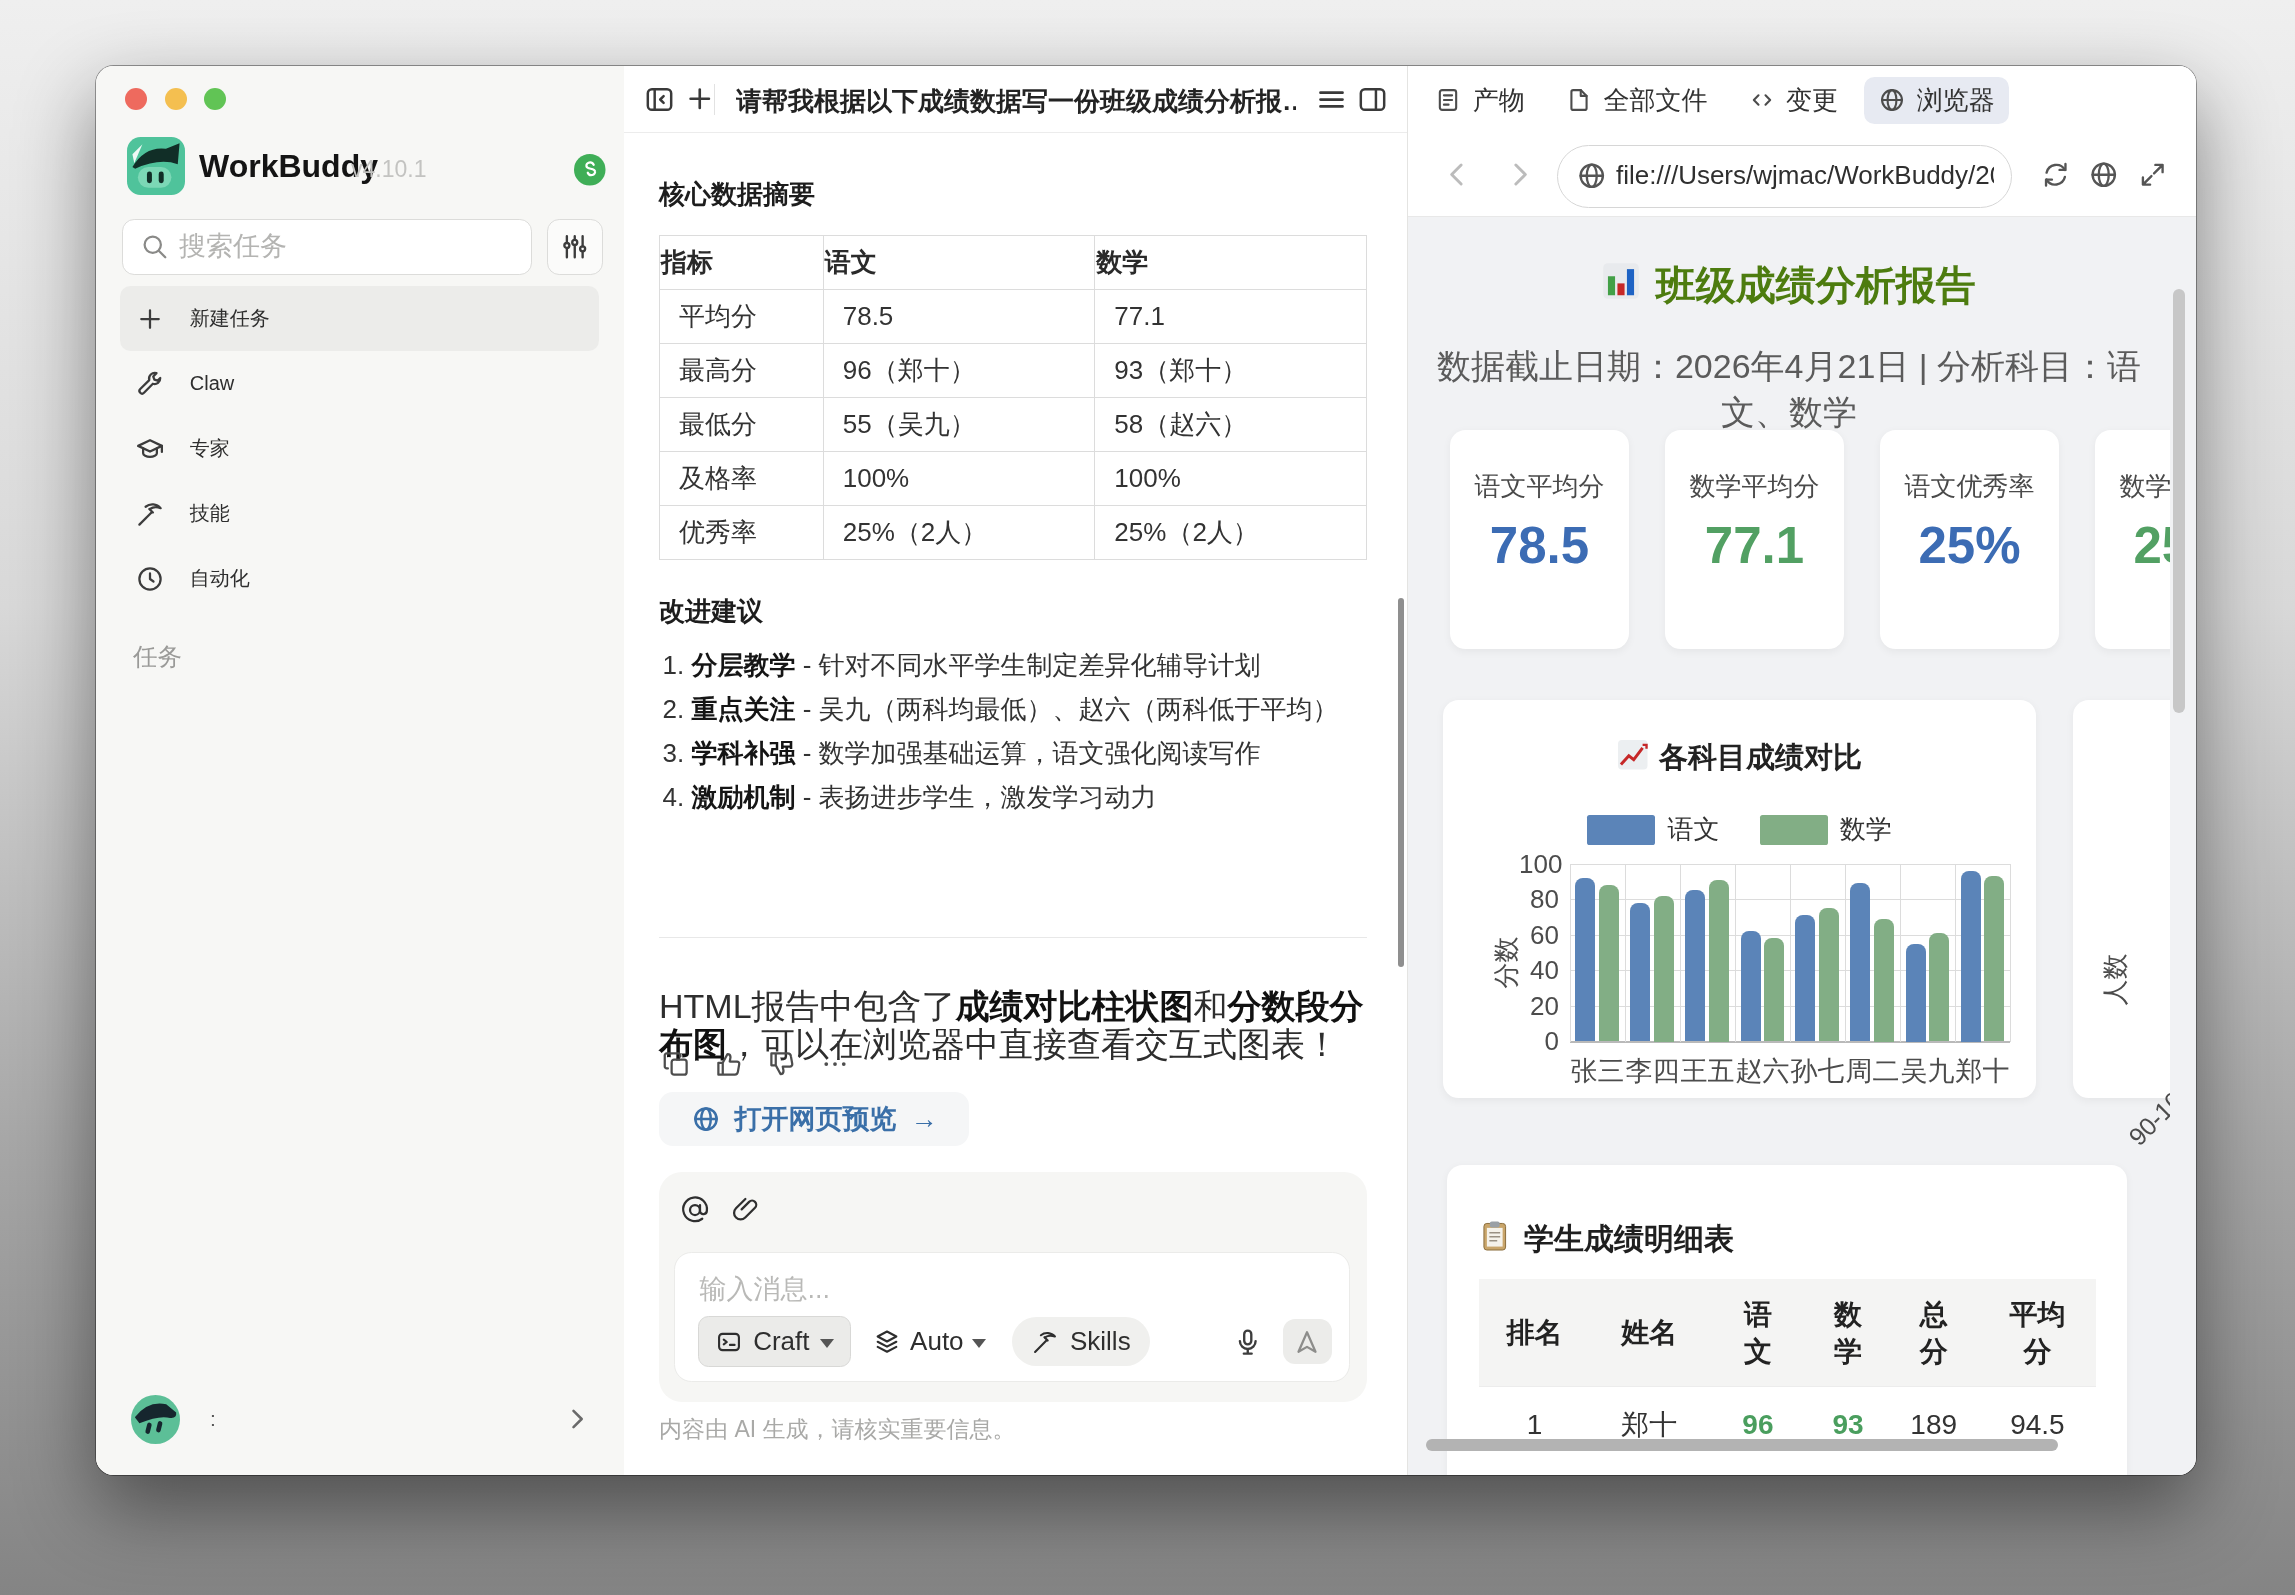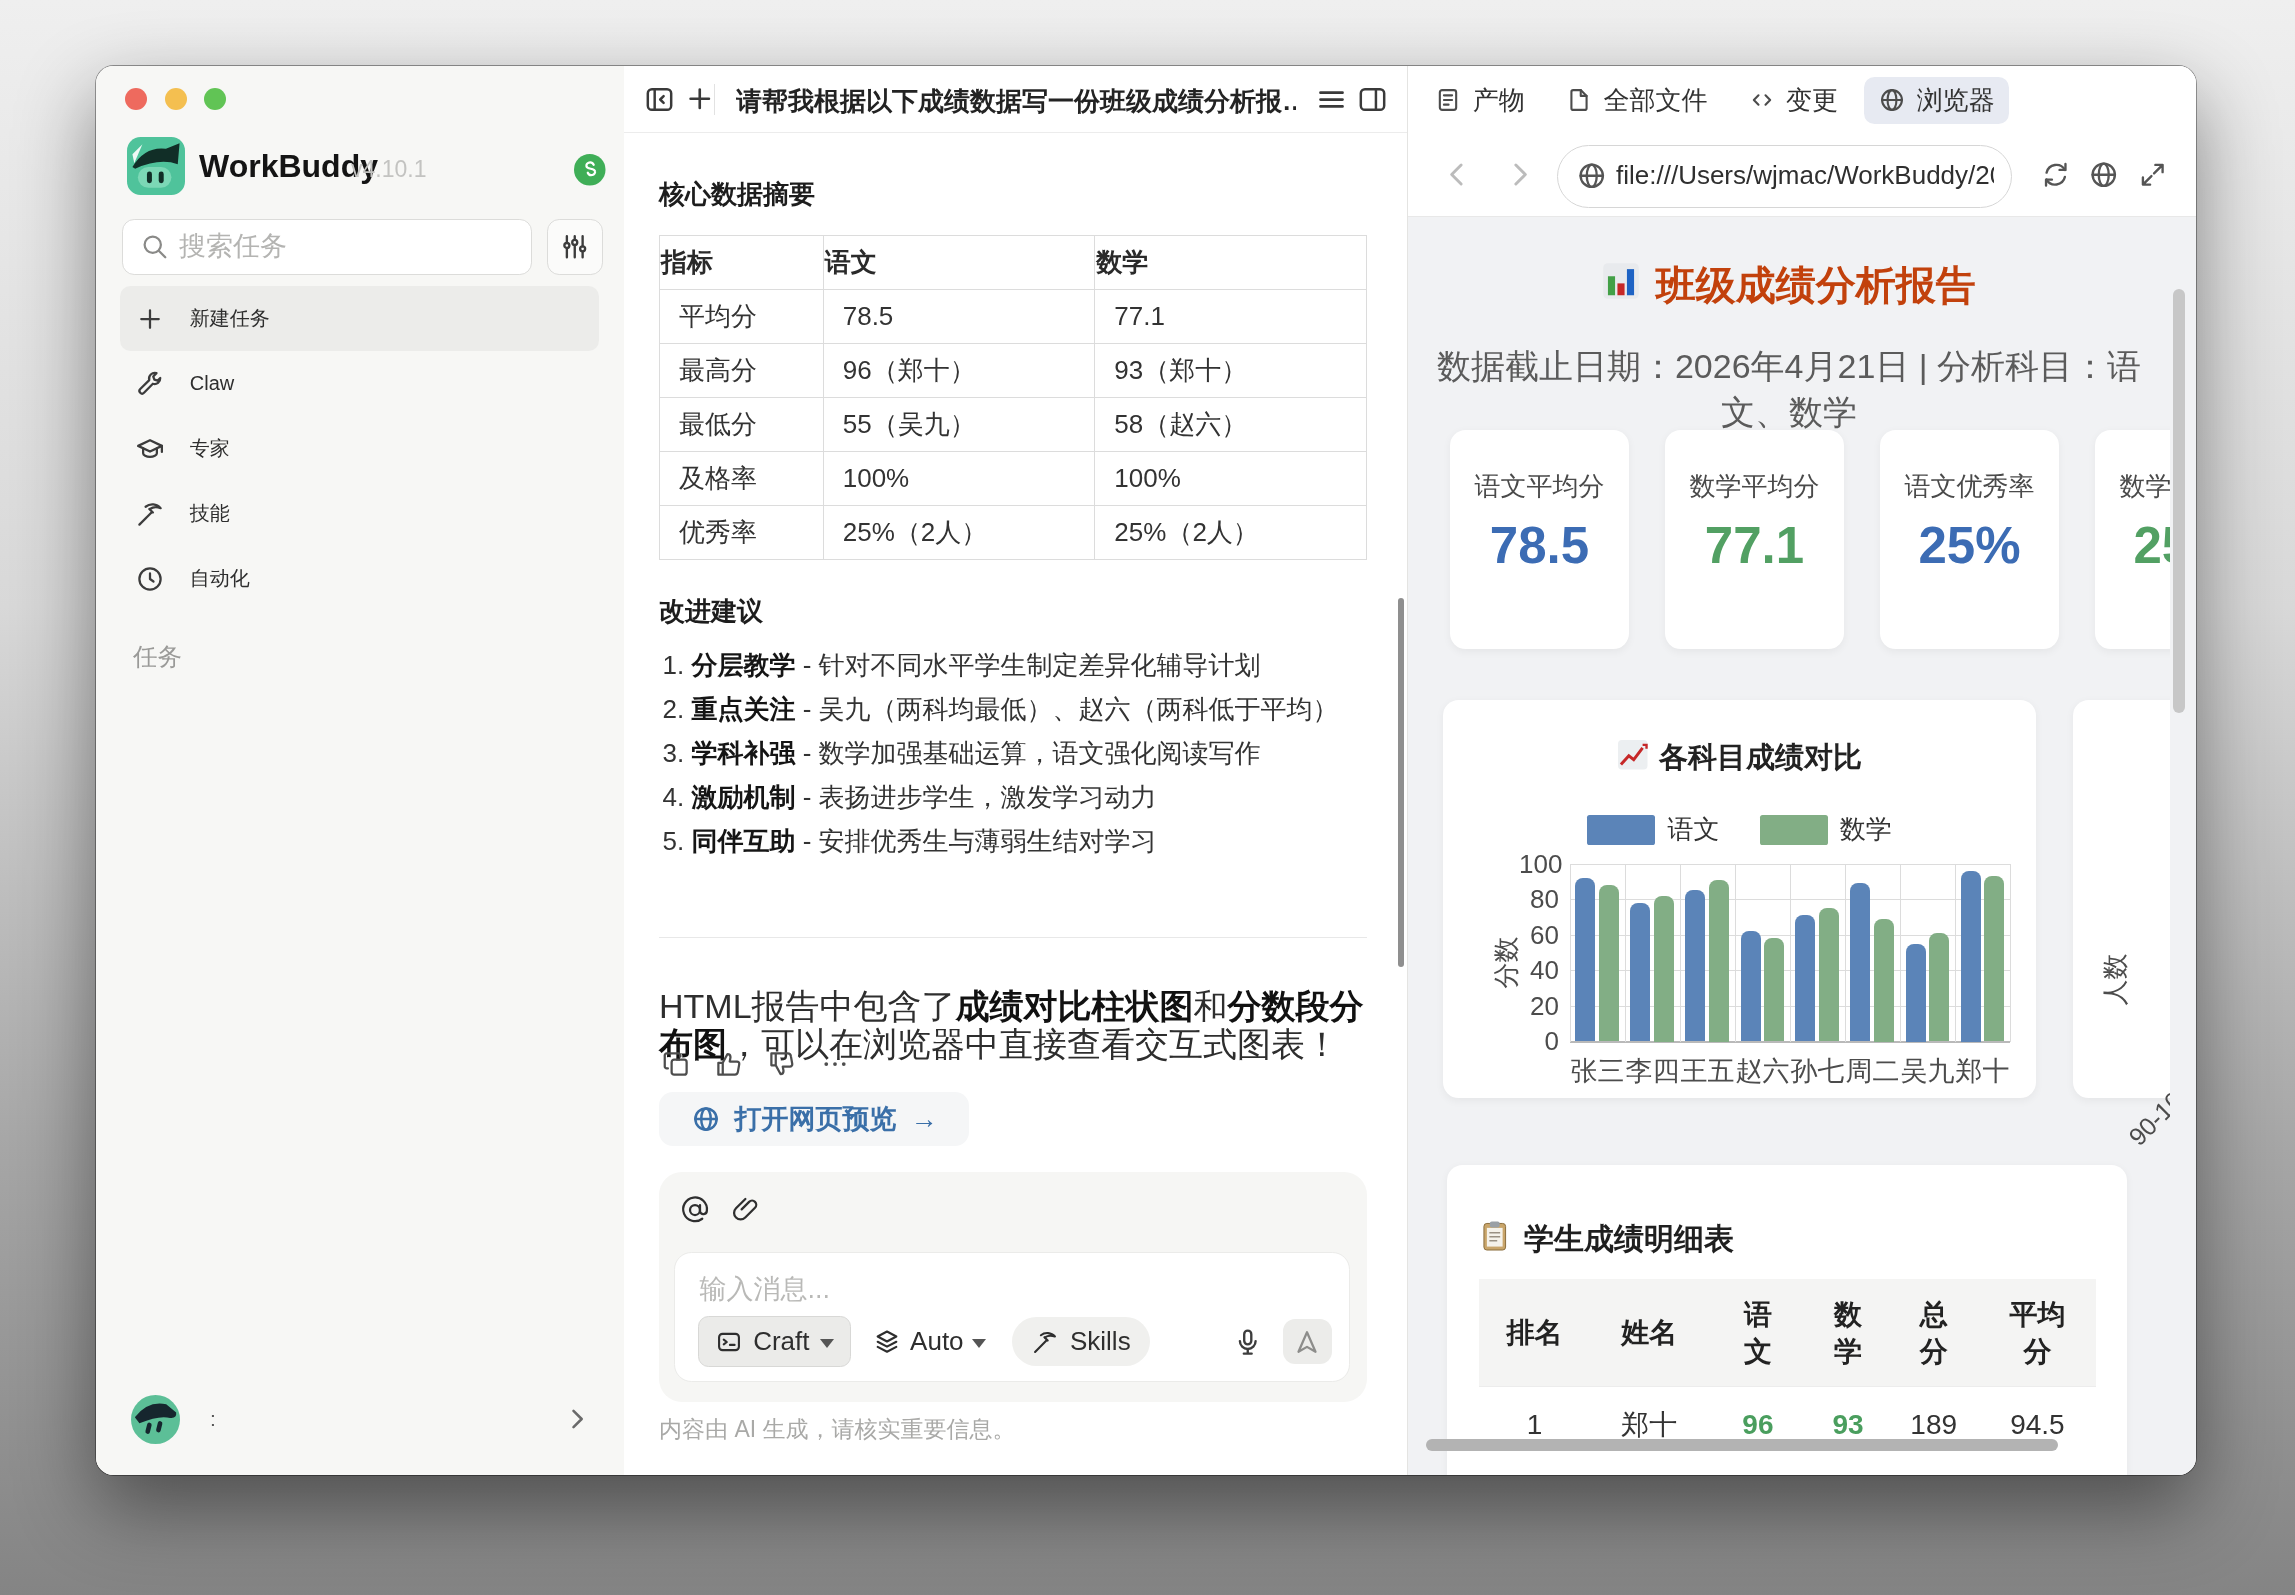--- a/index.html
+++ b/index.html
@@ -289,21 +289,20 @@
               </tr>
             </tbody>
           </table>
 
         <div class="h-blk" style="left:0;top:462px;">改进建议</div>
         <div id="suglist">
             <div class="sug-item">1. <b>分层教学</b> - 针对不同水平学生制定差异化辅导计划</div>
             <div class="sug-item">2. <b>重点关注</b> - 吴九（两科均最低）、赵六（两科低于平均）</div>
             <div class="sug-item">3. <b>学科补强</b> - 数学加强基础运算，语文强化阅读写作</div>
             <div class="sug-item">4. <b>激励机制</b> - 表扬进步学生，激发学习动力</div>
-            <div class="sug-item">5. <b>同伴互助</b> - 安排优秀生与薄弱生结对学习</div>
           </div>
 
         <div class="divider"></div>
         <p id="closing"><span>HTML报告中包含了</span><b>成绩对比柱状图</b><span>和</span><b>分数段分布图</b><span>，可以在浏览器中直接查看交互式图表！</span></p>
 
         <div id="actions">
             <span class="act-ic">
               <svg width="30" height="30" viewBox="0 0 24 24" fill="none" stroke="currentColor" stroke-width="1.8" stroke-linecap="round" stroke-linejoin="round">
                 <rect x="8.5" y="8.5" width="12" height="12" rx="2"></rect>
                 <path d="M5.5 15.5h-1a1.5 1.5 0 0 1-1.5-1.5V5a1.5 1.5 0 0 1 1.5-1.5H14A1.5 1.5 0 0 1 15.5 5v1"></path>
@@ -493,21 +492,21 @@
       </div>
 
       <div class="content-clip">
         <div class="rep-title" style="color: rgb(43, 63, 95);">
           <span id="emojiBar"><svg width="38" height="38" viewBox="0 0 32 32">
                 <rect x="1" y="1" width="30" height="30" rx="4" fill="#e8eaed"></rect>
                 <rect x="5" y="12" width="6" height="16" fill="#43a047"></rect>
                 <rect x="13" y="18" width="6" height="10" fill="#c62828"></rect>
                 <rect x="21" y="6" width="6" height="22" fill="#1e63c4"></rect>
               </svg></span>
-          <span id="repTitleText" style="color: #c2410c; font-family: Liberation Mono, monospace;">班级成绩分析报告</span>
+          <span id="repTitleText" style="color: #4d7c0f; font-family: Liberation Mono, monospace;">班级成绩分析报告</span>
         </div>
         <div class="rep-sub">数据截止日期：2026年4月21日 | 分析科目：语文、数学</div>
 
         <div id="cards">
             <div class="stat-card">
               <div class="stat-lb">语文平均分</div>
               <div class="stat-val" style="color:#3c6cb4">78.5</div>
             </div>
             <div class="stat-card">
               <div class="stat-lb">数学平均分</div>

